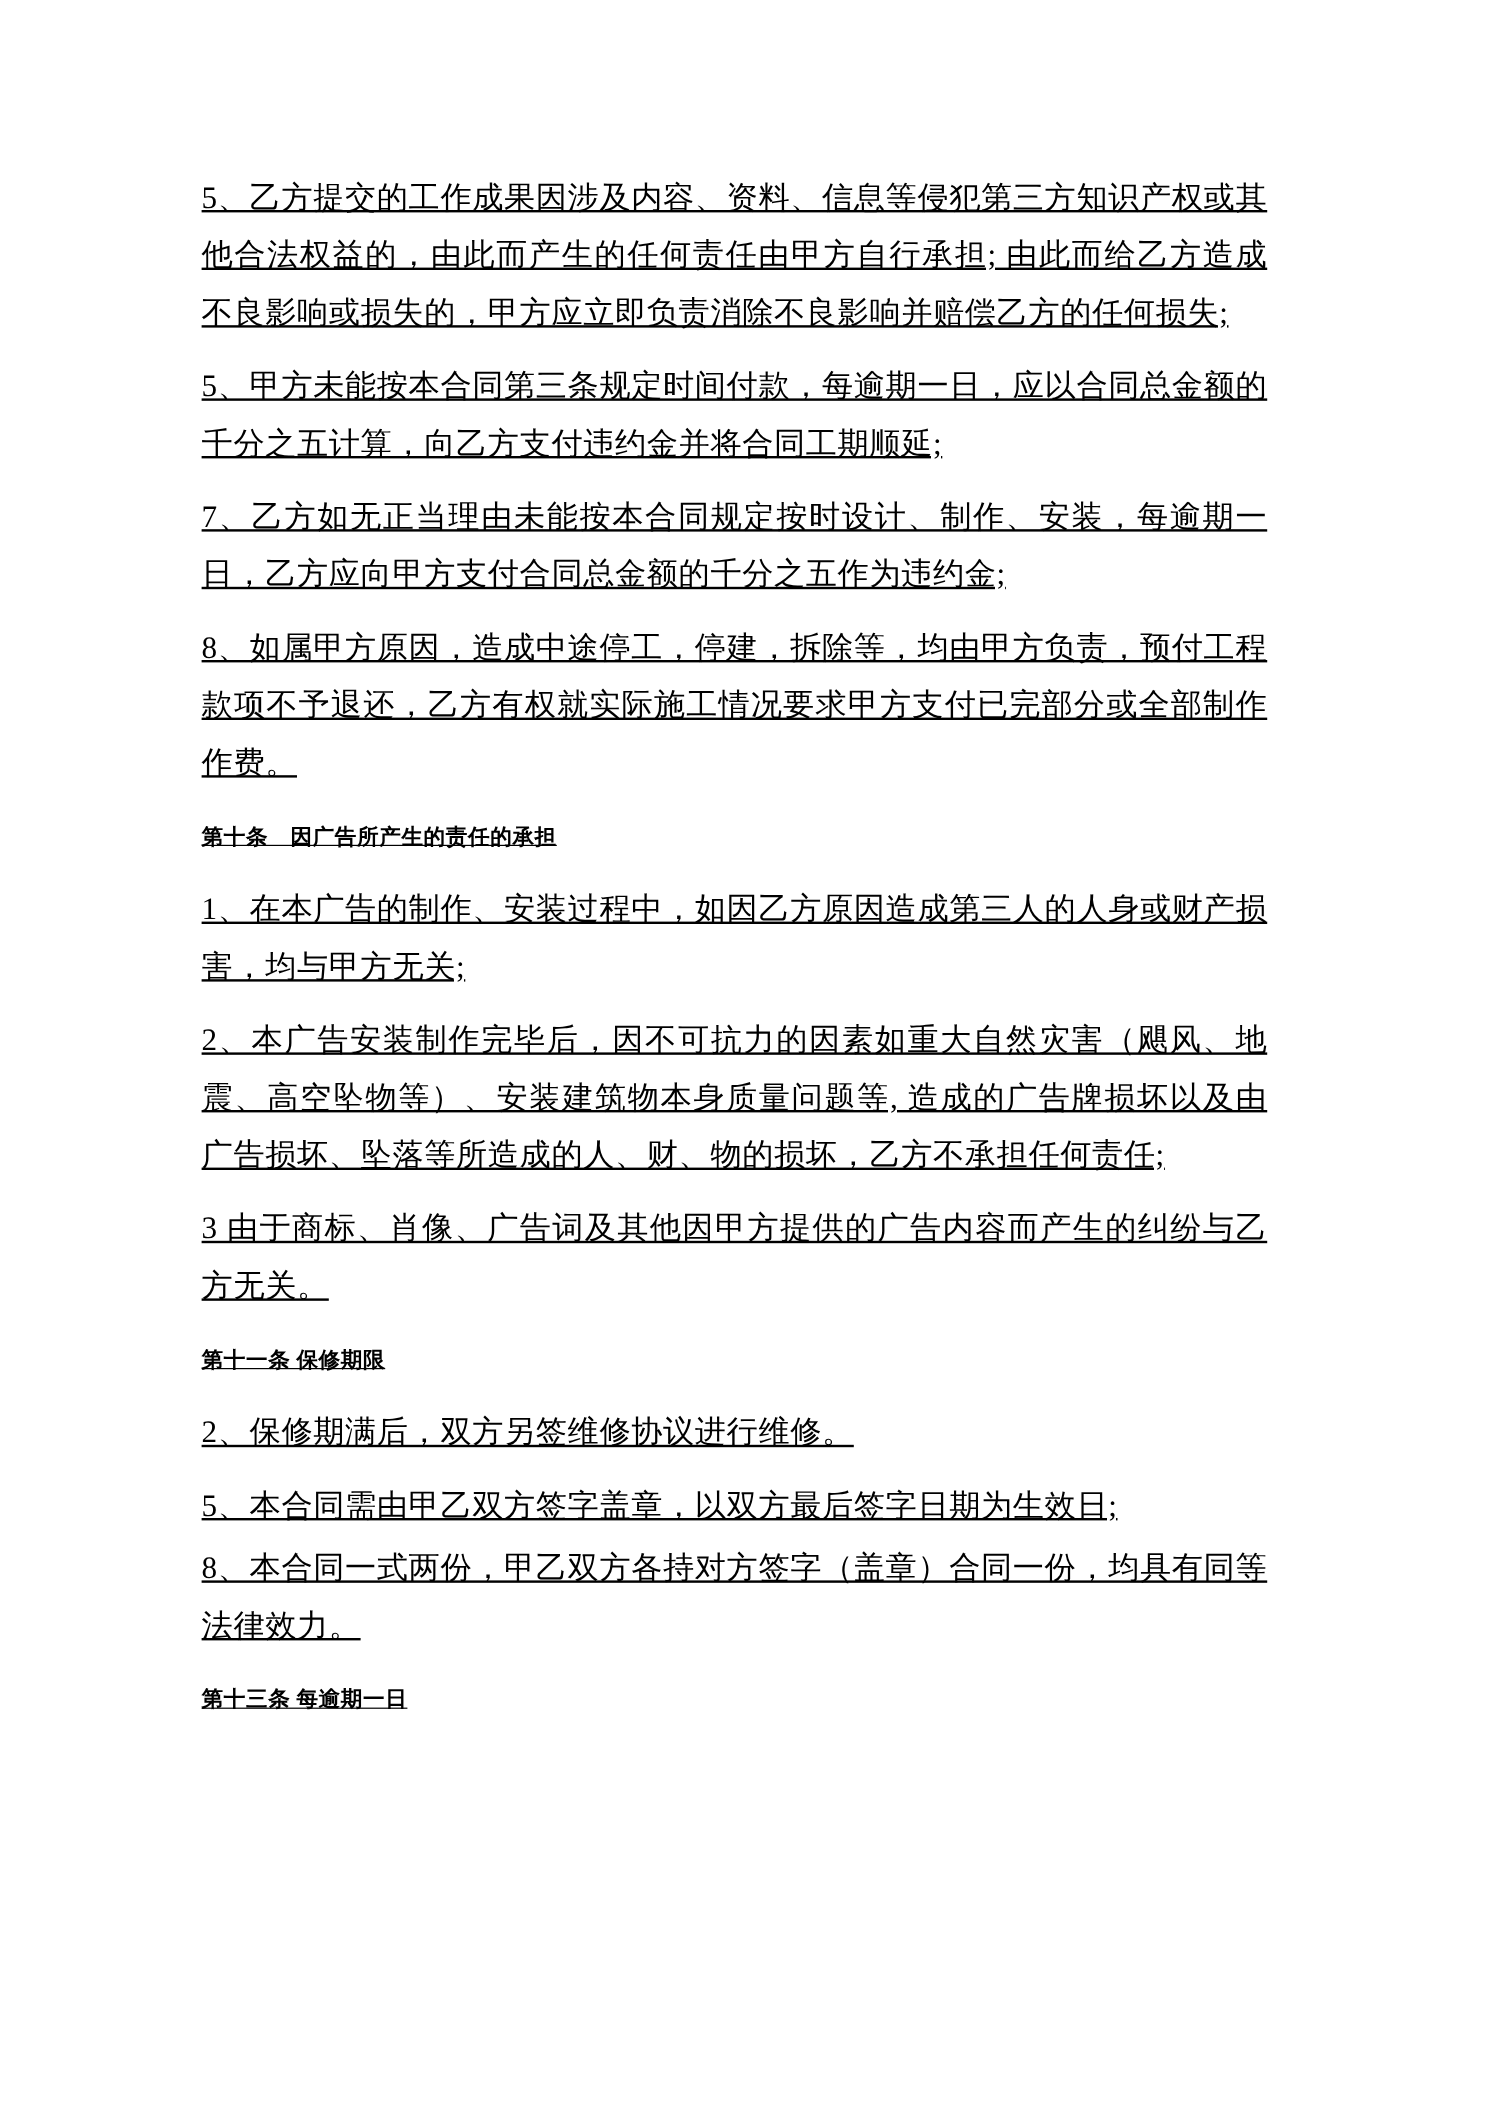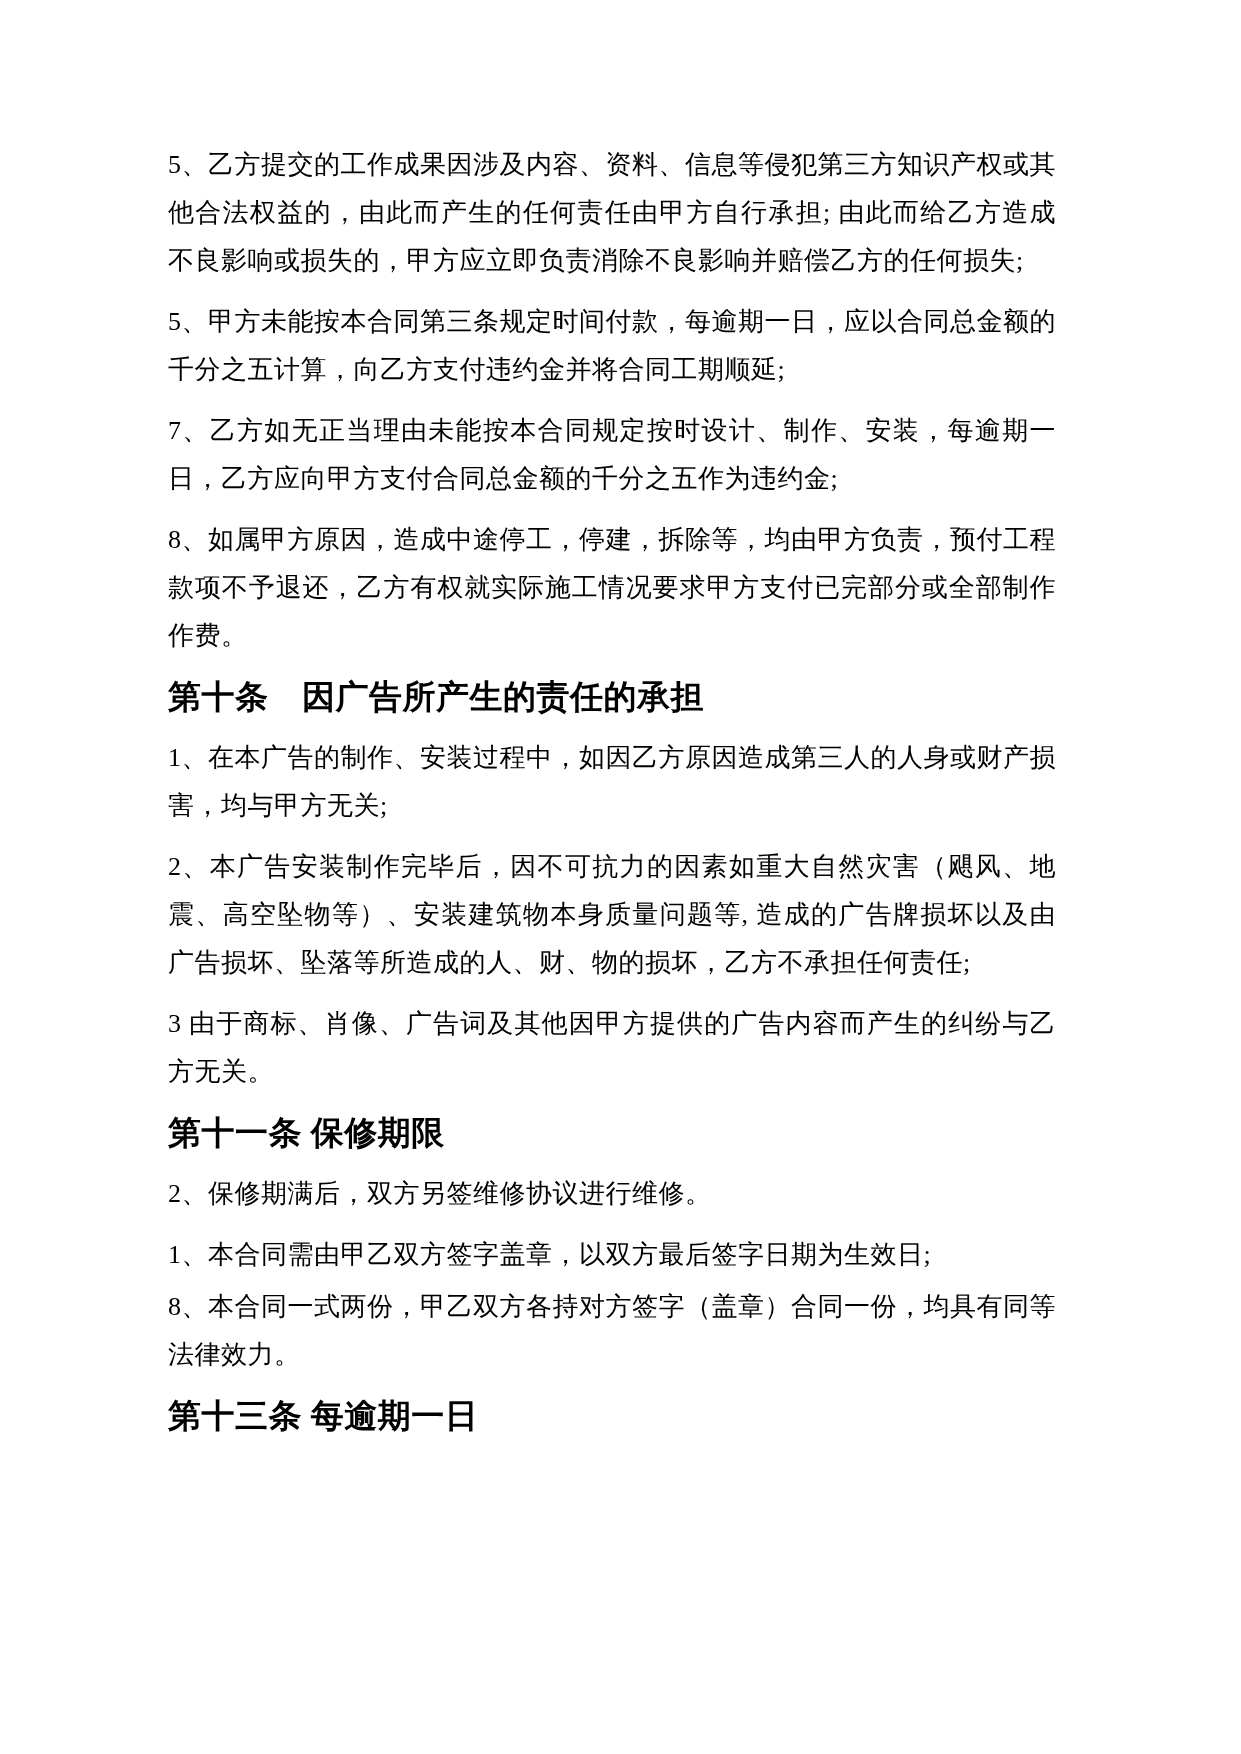--- a/index.html
+++ b/index.html
@@ -17,36 +17,37 @@
   }
   .page {
     position: absolute;
     top: 0;
     left: 0;
     width: 1241px;
     height: 1754px;
     background: #ffffff;
     box-sizing: border-box;
     padding: 141px 185px 0 168px;
+    text-decoration: underline;
   }
   .doc-body {
     width: 888px;
   }
   .para {
     font-size: 26px;
     line-height: 48px;
     text-align: justify;
     margin: 0 0 13px 0;
     letter-spacing: 0.5px;
   }
   .para.tight {
     margin-bottom: 4px;
   }
   .heading {
-    font-size: 33px;
+    font-size: 18px;
     line-height: 48px;
     font-weight: 700;
     margin: 8px 0 13px 0;
     letter-spacing: 0.5px;
   }
 </style>
 </head>
 <body>
 
 <div class="page">
@@ -67,20 +68,20 @@
     <p class="para">2、本广告安装制作完毕后，因不可抗力的因素如重大自然灾害（飓风、地震、高空坠物等）、安装建筑物本身质量问题等, 造成的广告牌损坏以及由广告损坏、坠落等所造成的人、财、物的损坏，乙方不承担任何责任;</p>
 
     <p class="para">3 由于商标、肖像、广告词及其他因甲方提供的广告内容而产生的纠纷与乙方无关。</p>
 
     <h2 class="heading">第十一条 保修期限</h2>
 
 
     <p class="para">2、保修期满后，双方另签维修协议进行维修。</p>
 
 
-    <p class="para tight">1、本合同需由甲乙双方签字盖章，以双方最后签字日期为生效日;</p>
+    <p class="para tight">5、本合同需由甲乙双方签字盖章，以双方最后签字日期为生效日;</p>
 
     <p class="para">8、本合同一式两份，甲乙双方各持对方签字（盖章）合同一份，均具有同等法律效力。</p>
 
     <h2 class="heading">第十三条 每逾期一日</h2>
 
   </div>
 </div>
 
 </body></html>

